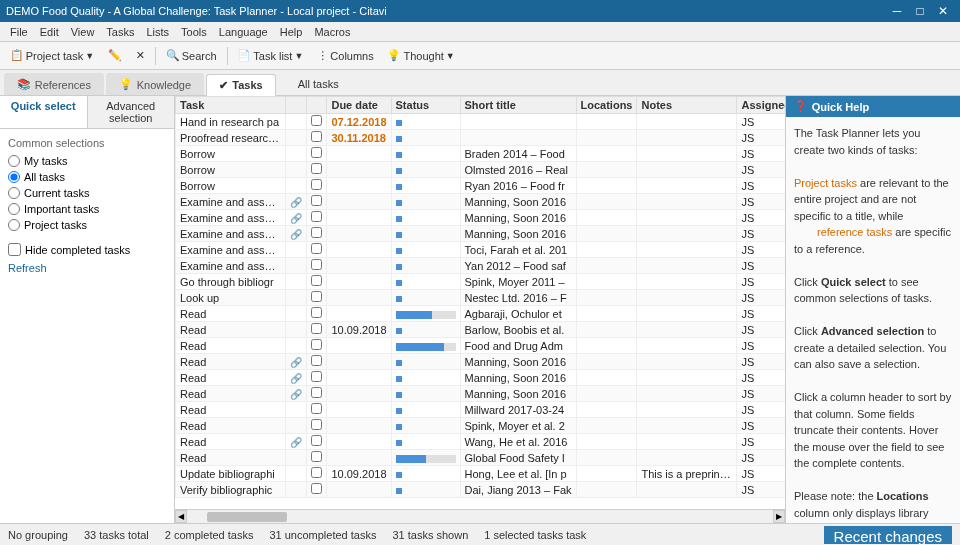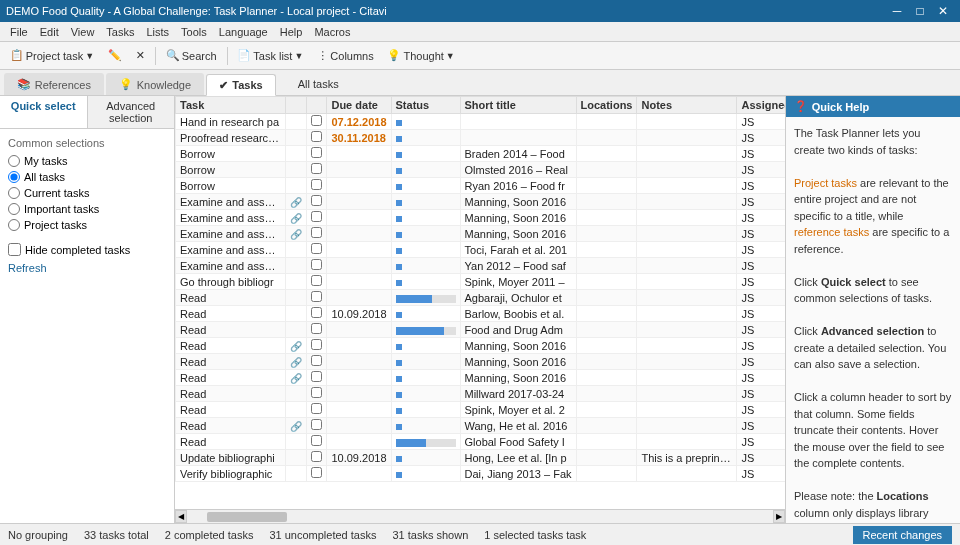--- a/index.html
+++ b/index.html
@@ -218,21 +218,21 @@
       color: #333;
     }
     .statusbar-item { white-space: nowrap; }
     .recent-changes-btn {
       margin-left: auto;
       background: #2b7ab0;
       color: white;
       border: none;
       padding: 2px 10px;
       cursor: pointer;
-      font-size: 11px;
+      font-size: 15px;
       height: 18px;
     }
 
     .scroll-arrow {
       width: 12px; height: 100%;
       background: #e0e0e0;
       display: flex; align-items: center; justify-content: center;
       cursor: pointer; font-size: 8px;
       border: 1px solid #ccc;
     }
@@ -494,20 +494,31 @@
               <td style="width: 16px; text-align: center;"></td>
               <td style="width: 16px; text-align: center;"><input type="checkbox" style="width: 11px; height: 11px;"></td>
               <td style="width: 72px;"></td>
               <td style="width: 70px;"><span class="status-dot"></span></td>
               <td style="min-width: 110px; max-width: 120px; overflow: hidden; text-overflow: ellipsis;">Spink, Moyer 2011 –</td>
               <td style="min-width: 60px;"></td>
               <td style="min-width: 80px; max-width: 100px; overflow: hidden; text-overflow: ellipsis;"></td>
               <td style="width: 60px;">JS</td>
             </tr>
             <tr>
+              <td style="max-width: 110px; overflow: hidden; text-overflow: ellipsis;">Look up</td>
+              <td style="width: 16px; text-align: center;"></td>
+              <td style="width: 16px; text-align: center;"><input type="checkbox" style="width: 11px; height: 11px;"></td>
+              <td style="width: 72px;"></td>
+              <td style="width: 70px;"><span class="status-dot"></span></td>
+              <td style="min-width: 110px; max-width: 120px; overflow: hidden; text-overflow: ellipsis;">Nestec Ltd. 2016 – F</td>
+              <td style="min-width: 60px;"></td>
+              <td style="min-width: 80px; max-width: 100px; overflow: hidden; text-overflow: ellipsis;"></td>
+              <td style="width: 60px;">JS</td>
+            </tr>
+            <tr>
               <td style="max-width: 110px; overflow: hidden; text-overflow: ellipsis;">Read</td>
               <td style="width: 16px; text-align: center;"></td>
               <td style="width: 16px; text-align: center;"><input type="checkbox" style="width: 11px; height: 11px;"></td>
               <td style="width: 72px;"></td>
               <td style="width: 70px;"><div class="status-bar-indicator"><div class="status-fill" style="width:60%"></div></div></td>
               <td style="min-width: 110px; max-width: 120px; overflow: hidden; text-overflow: ellipsis;">Agbaraji, Ochulor et</td>
               <td style="min-width: 60px;"></td>
               <td style="min-width: 80px; max-width: 100px; overflow: hidden; text-overflow: ellipsis;"></td>
               <td style="width: 60px;">JS</td>
             </tr>
@@ -645,21 +656,21 @@
   </div>
 
   <div class="right-panel">
     <div class="quick-help-header">
       <span>❓</span>
       <span>Quick Help</span>
     </div>
     <div class="quick-help-body">
       <p>The Task Planner lets you create two kinds of tasks:</p>
       <br>
-      <p><span style="color:#d46b00;">Project tasks</span> are relevant to the entire project and are not specific to a title, while <span style="color:#d46b00;">reference tasks</span> are specific to a reference.</p>
+      <p><span style="color:#d46b00;">Project tasks</span> are relevant to the entire project and are not specific to a title, while <span style="color:#d46b00;margin-left:23px;">reference tasks</span> are specific to a reference.</p>
       <br>
       <p>Click <b>Quick select</b> to see common selections of tasks.</p>
       <br>
       <p>Click <b>Advanced selection</b> to create a detailed selection. You can also save a selection.</p>
       <br>
       <p>Click a column header to sort by that column. Some fields truncate their contents. Hover the mouse over the field to see the complete contents.</p>
       <br>
       <p>Please note: the <b>Locations</b> column only displays library locations.</p>
       <br>
       

